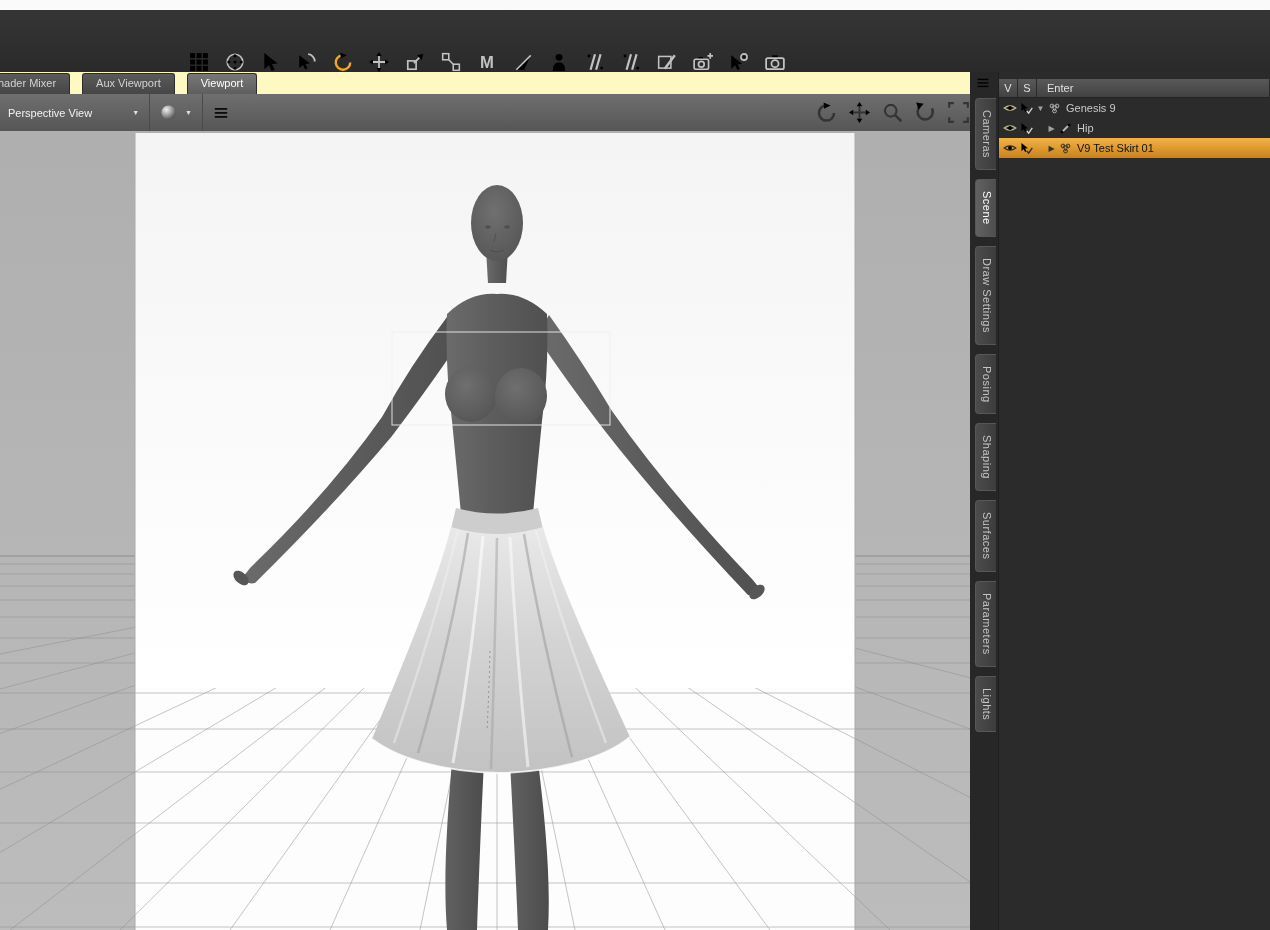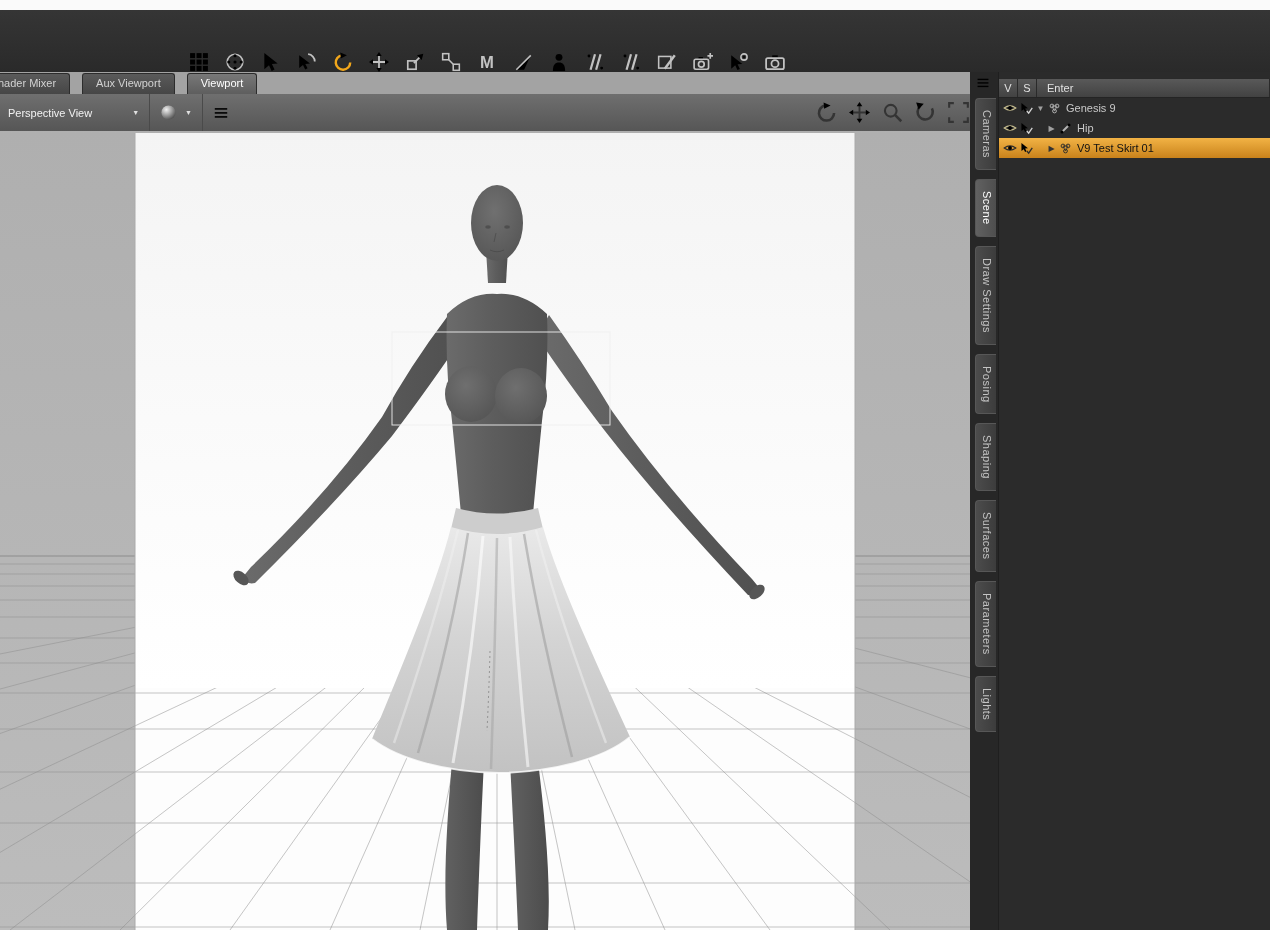--- a/index.html
+++ b/index.html
@@ -6,21 +6,21 @@
   .app{position:relative;width:1270px;height:930px;background:#2e2e2e;overflow:hidden;
        font-family:"Liberation Sans",sans-serif;-webkit-font-smoothing:antialiased;}
   
   .title-strip{position:absolute;top:0;left:0;right:0;height:10px;background:#fafafa;border-bottom:1px solid #cfcfcf;}
   
   .toolbar{position:absolute;top:10px;left:0;right:0;height:62px;background:linear-gradient(#353535,#2a2a2a);}
   #toolbar-icons{position:absolute;left:188px;top:41px;display:flex;gap:14px;align-items:center;}
   .tool-btn{width:22px;height:22px;display:flex;align-items:center;justify-content:center;color:#c2c2c2;}
   .tool-btn.active{color:#f2a71b;}
   
-  .tab-bar{position:absolute;top:72px;left:0;width:970px;height:22px;background:#a3a3a3;
+  .tab-bar{position:absolute;top:72px;left:0;width:970px;height:22px;background:#fef9c3;
            border-bottom:1px solid #272727;display:flex;align-items:flex-end;overflow:hidden;}
   .tab{height:20px;line-height:19px;padding:0 13px;font-size:11px;color:#d2d2d2;white-space:nowrap;
        background:linear-gradient(#5a5a5a,#464646);border:1px solid #2c2c2c;border-bottom:none;
        border-radius:3px 3px 0 0;margin-right:12px;}
   .tab.first{margin-left:-16px;}
   .tab.active{background:linear-gradient(#787878,#5e5e5e);color:#ffffff;margin-top:15px;}
   
   .vp-toolbar{position:absolute;top:94px;left:0;width:970px;height:37px;display:flex;align-items:center;
               background:linear-gradient(#6f6f6f,#565656);border-bottom:1px solid #434343;overflow:hidden;}
   .view-selector{display:flex;align-items:center;height:100%;padding:0 10px 0 8px;gap:40px;

